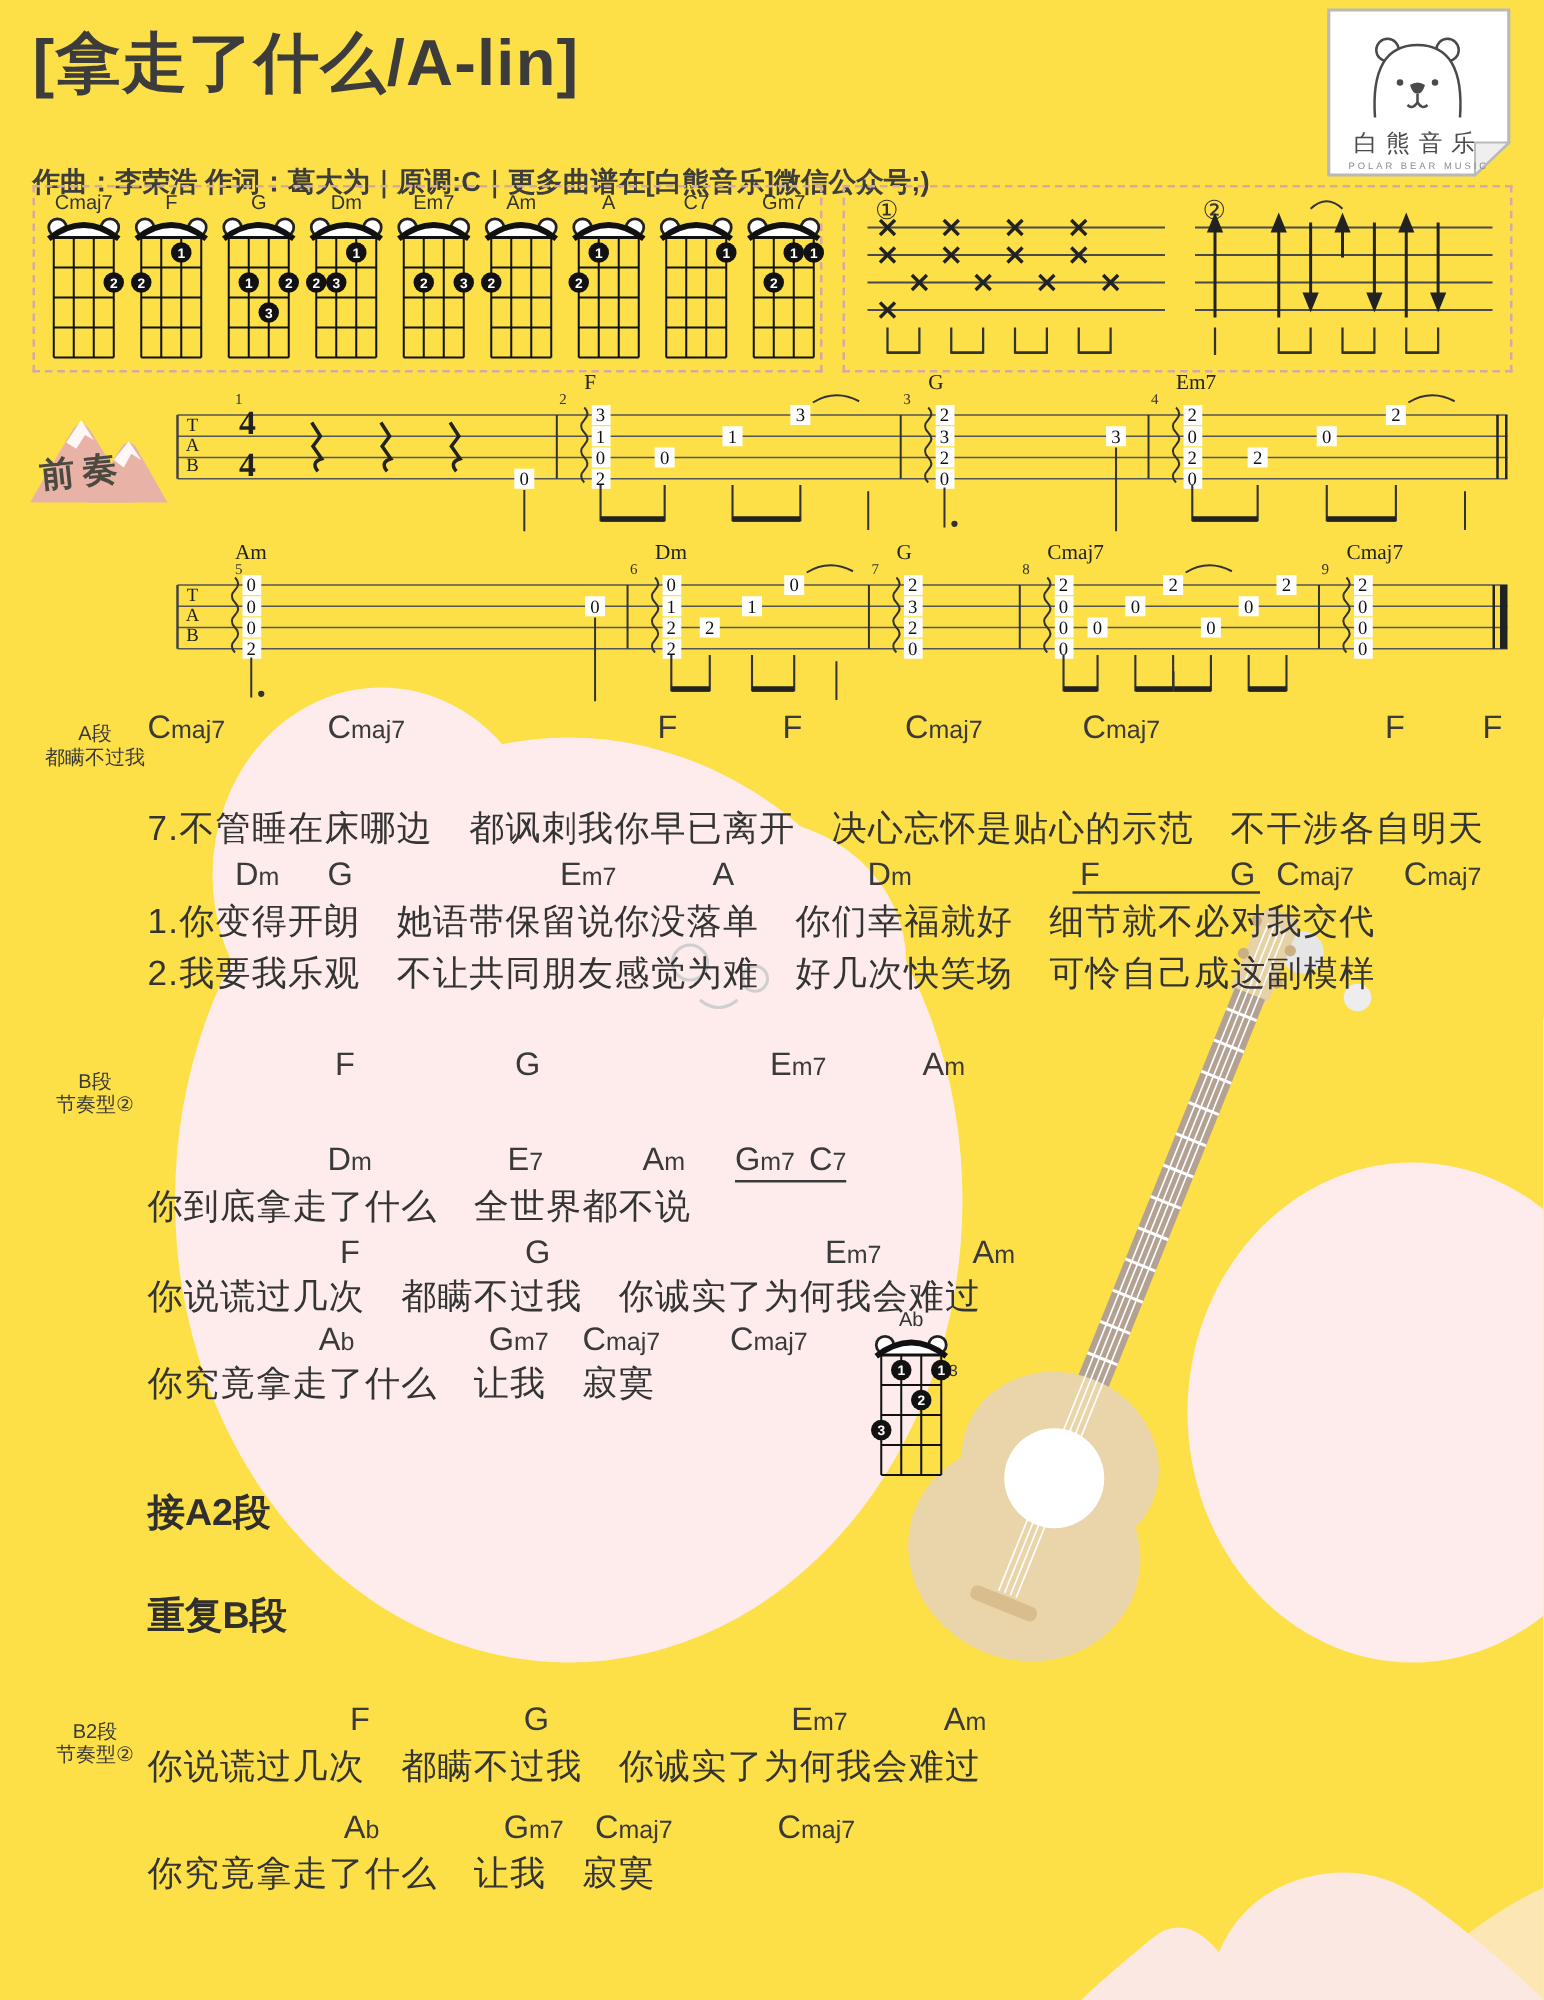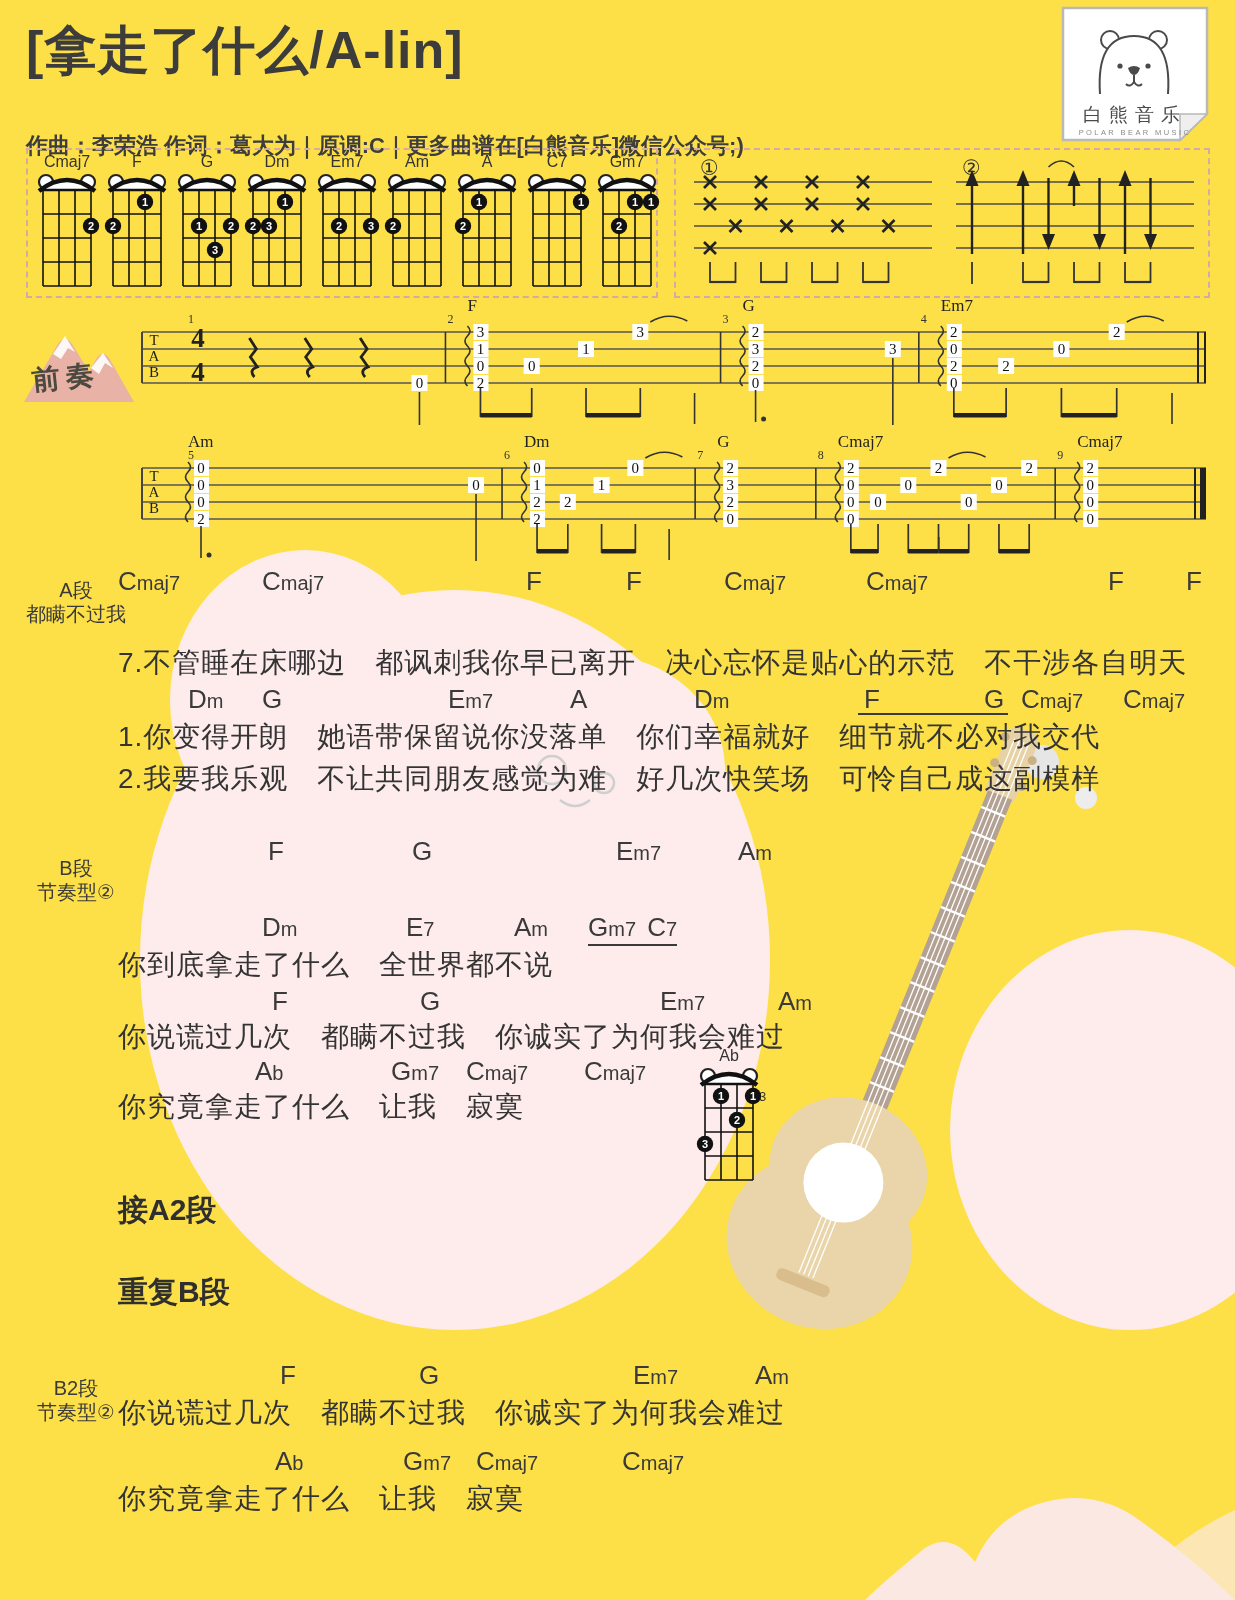--- a/index.html
+++ b/index.html
@@ -5,21 +5,21 @@
   html,body{margin:0;padding:0;background:#ffffff;}
   .page{position:relative;width:1235px;height:1600px;background:#fde047;overflow:hidden;
         font-family:"Liberation Sans","DejaVu Sans",sans-serif;color:#3a3a3a;}
   .abs{position:absolute;}
   .wm{position:absolute;left:0;top:0;z-index:0;}
   .content{position:absolute;left:0;top:0;width:1235px;height:1600px;z-index:1;}
   .title{left:26px;top:16px;font-size:52px;font-weight:800;letter-spacing:1px;color:#3c3c3c;white-space:nowrap;}
   .subtitle{left:26px;top:102px;font-size:22px;font-weight:600;color:#3d3d3d;white-space:nowrap;margin-top:29px;}
   .dashbox{border:2px dashed #d5aaa3;background:transparent;}
   .diagrow{display:flex;flex-direction:row;}
-  .side-label{left:24px;width:104px;text-align:center;font-size:20px;line-height:1.2;color:#3a3a3a;}
+  .side-label{left:24px;width:104px;text-align:center;font-size:16px;line-height:1.2;color:#3a3a3a;}
   .chordrow{left:0;top:0;width:1235px;height:32px;}
   .chord{position:absolute;top:0;white-space:pre;color:#3a3a3a;}
   .chord .c1{font-size:26px;}
   .chord .c2{font-size:20px;}
   .chord-ul{border-bottom:2.5px solid #3a3a3a;padding-bottom:1px;}
   .ul{top:29px;height:0;border-bottom:2.5px solid #3a3a3a;}
   .lyric{left:118px;font-size:28px;letter-spacing:1px;white-space:pre;color:#343434;}
   .interlude{left:118px;font-size:30px;font-weight:800;color:#2f2f2f;}
   svg text{font-family:"Liberation Sans","DejaVu Sans",sans-serif;}
   .sv-serif{font-family:"Liberation Serif","DejaVu Serif",serif;}

